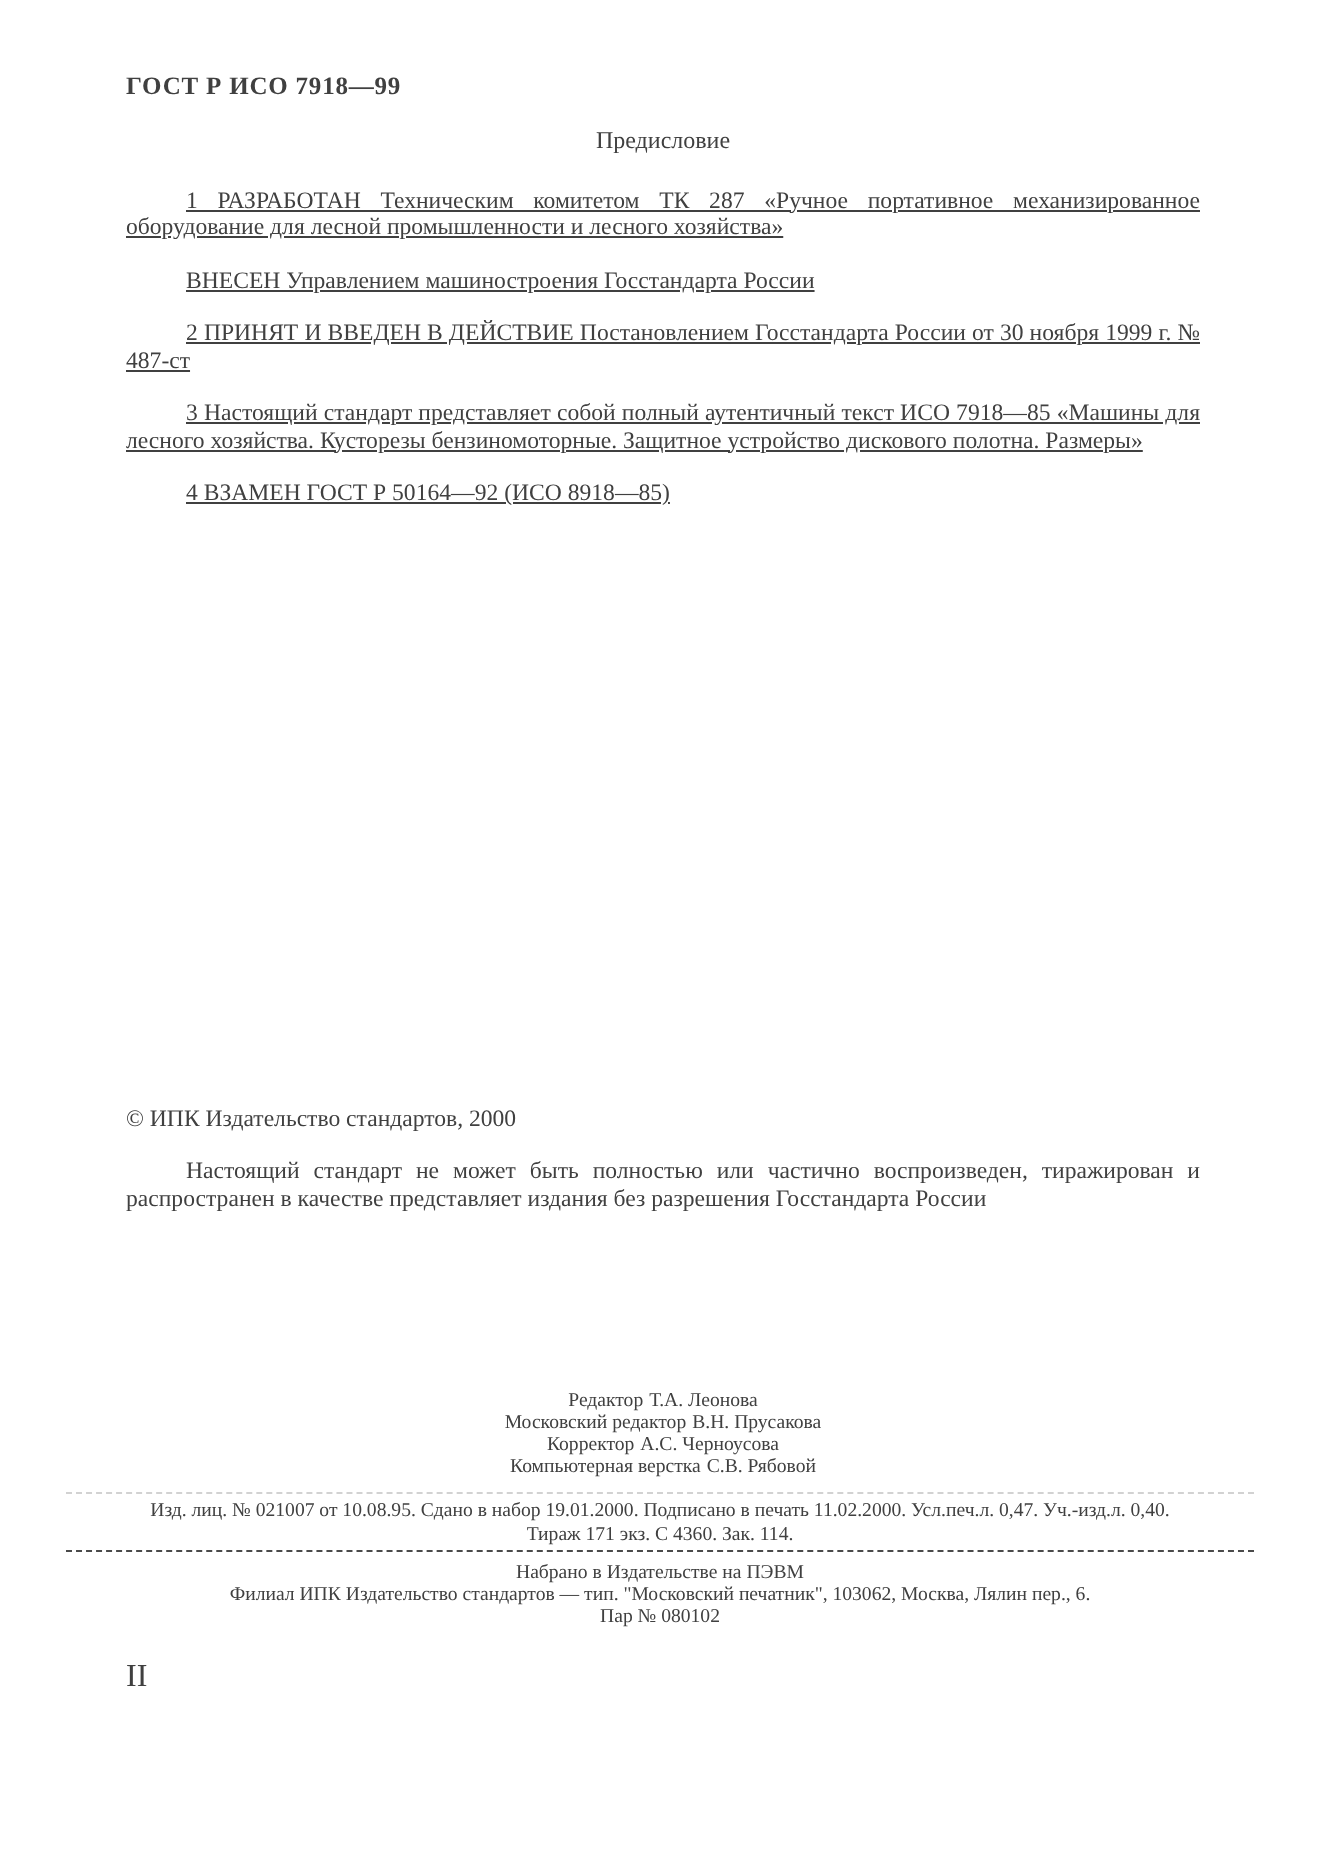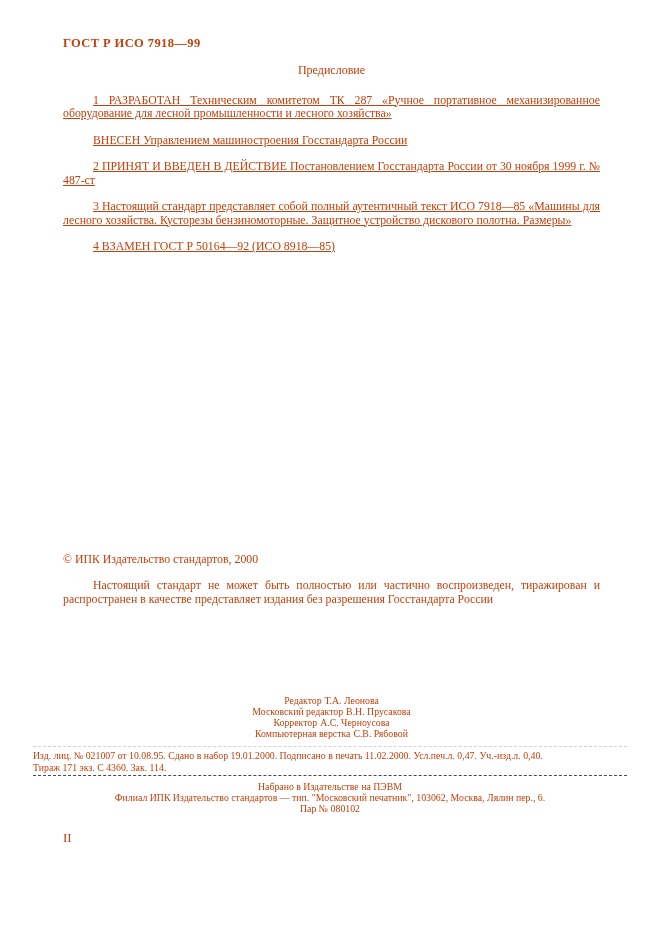--- a/index.html
+++ b/index.html
@@ -2,21 +2,21 @@
 <html><head>
 <meta charset="utf-8">
 <style>
   html, body { margin: 0; padding: 0; background: #ffffff; }
   .page {
     position: relative;
     width: 661px;
     height: 936px;
     background: #ffffff;
     font-family: "Liberation Serif", "DejaVu Serif", serif;
-    color: #c2410c;
+    color: #404040;
     overflow: hidden;
   }
   .doc-header {
     position: absolute;
     top: 36px;
     left: 63px;
     font-size: 12.5px;
     font-weight: bold;
     letter-spacing: 0.4px;
     white-space: nowrap;
@@ -78,21 +78,21 @@
     left: 33px;
     width: 594px;
     border-top: 1px dashed #d2d2d2;
     height: 0;
   }
   .imprint {
     position: absolute;
     top: 750px;
     left: 33px;
     width: 594px;
-    text-align: left;
+    text-align: center;
     font-size: 9.8px;
     line-height: 12px;
   }
   .rule-dashed {
     position: absolute;
     top: 775px;
     left: 33px;
     width: 594px;
     border-top: 1px dashed #4a4a4a;
     height: 0;
@@ -104,21 +104,21 @@
     width: 594px;
     text-align: center;
     font-size: 9.8px;
     line-height: 11px;
   }
   .publisher div { margin: 0; }
   .page-number {
     position: absolute;
     top: 830px;
     left: 63px;
-    font-size: 13px;
+    font-size: 16px;
   }
 </style>
 </head>
 <body>
 
 <div class="page">
 
   <div class="doc-header">ГОСТ Р ИСО 7918—99</div>
 
   <div class="preface">

